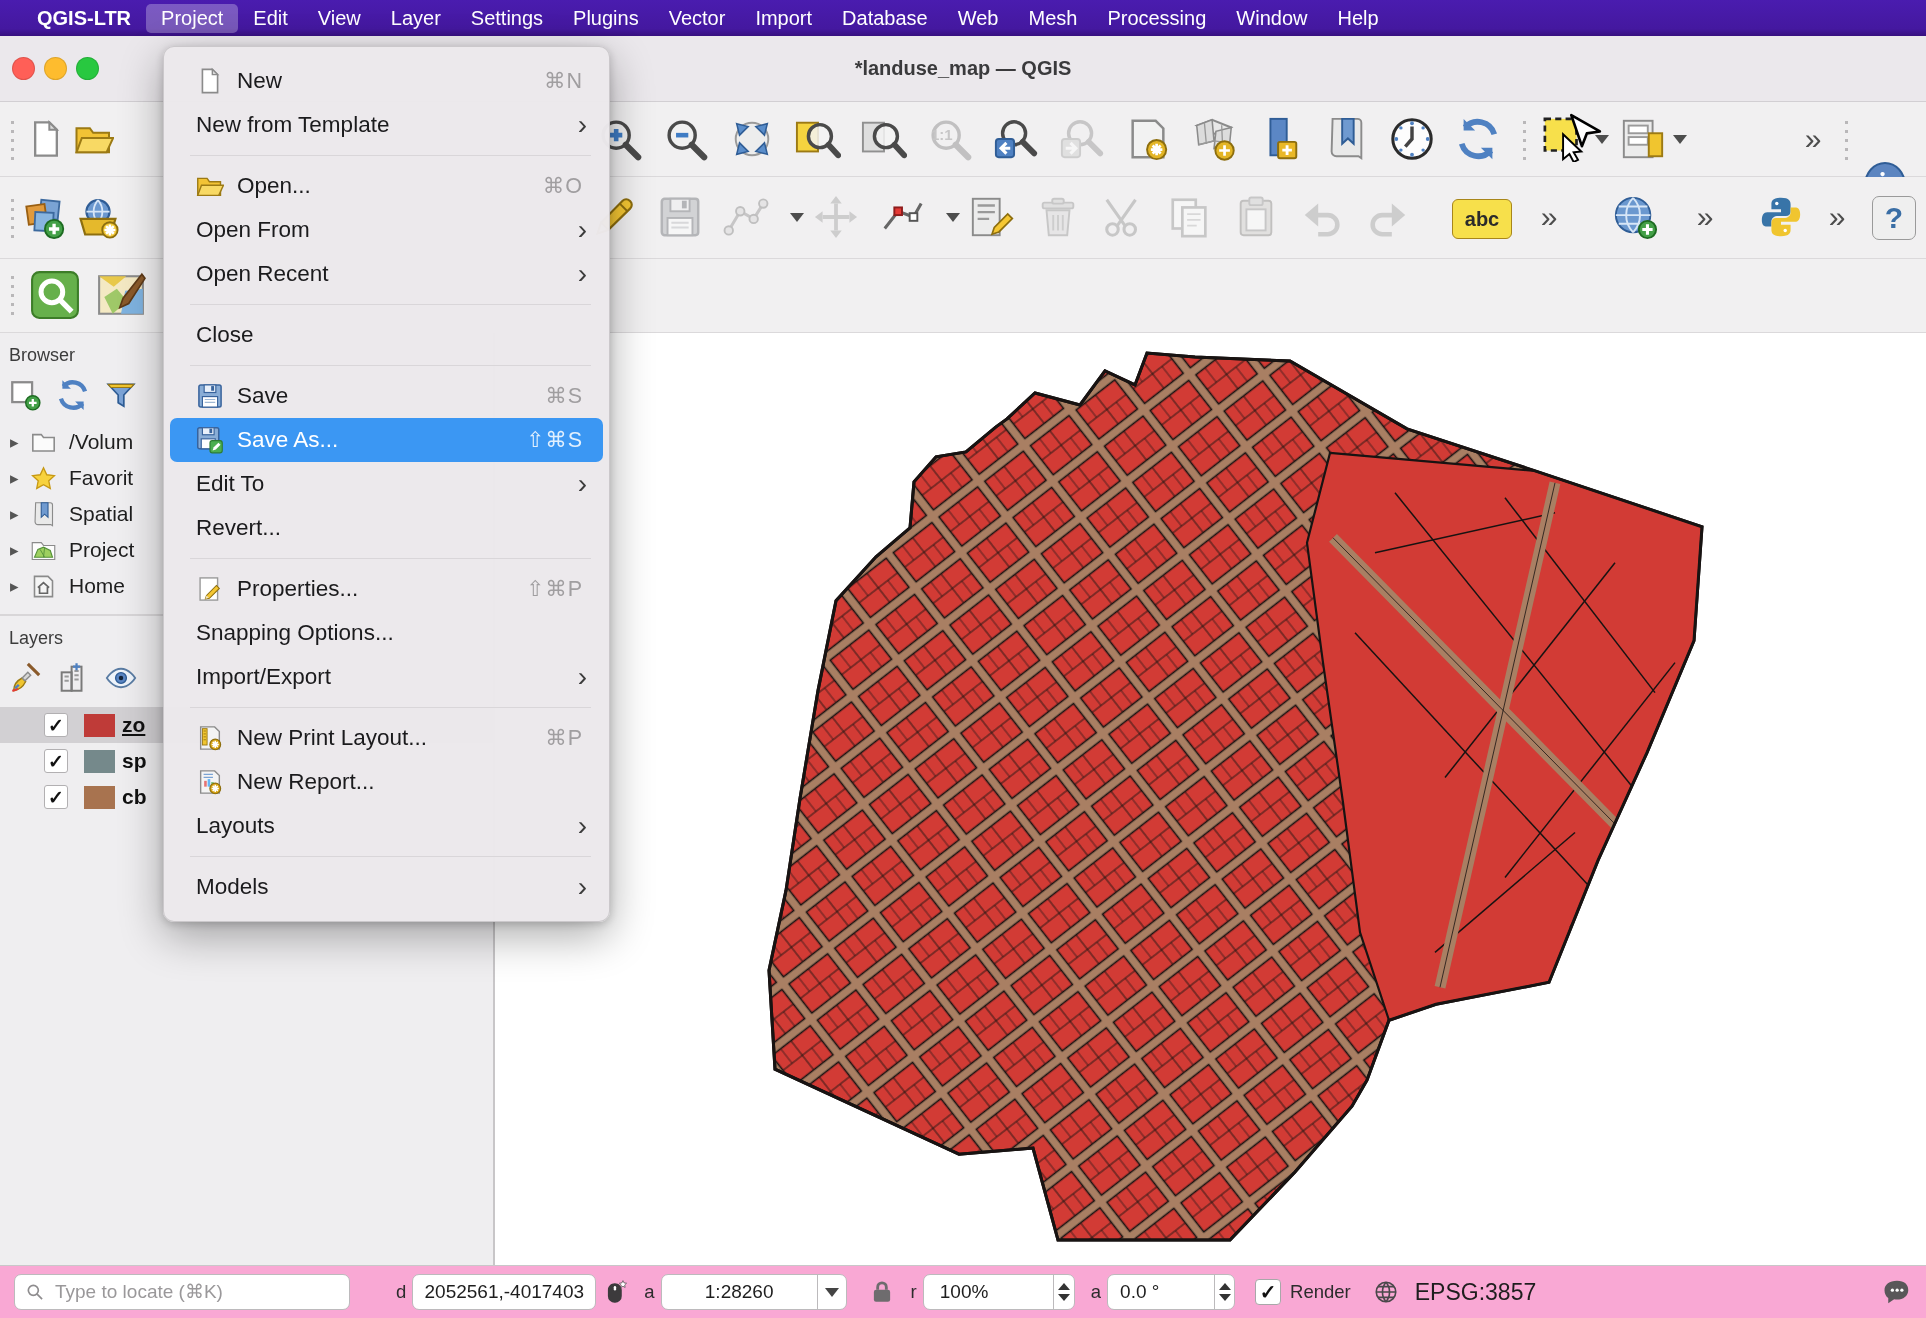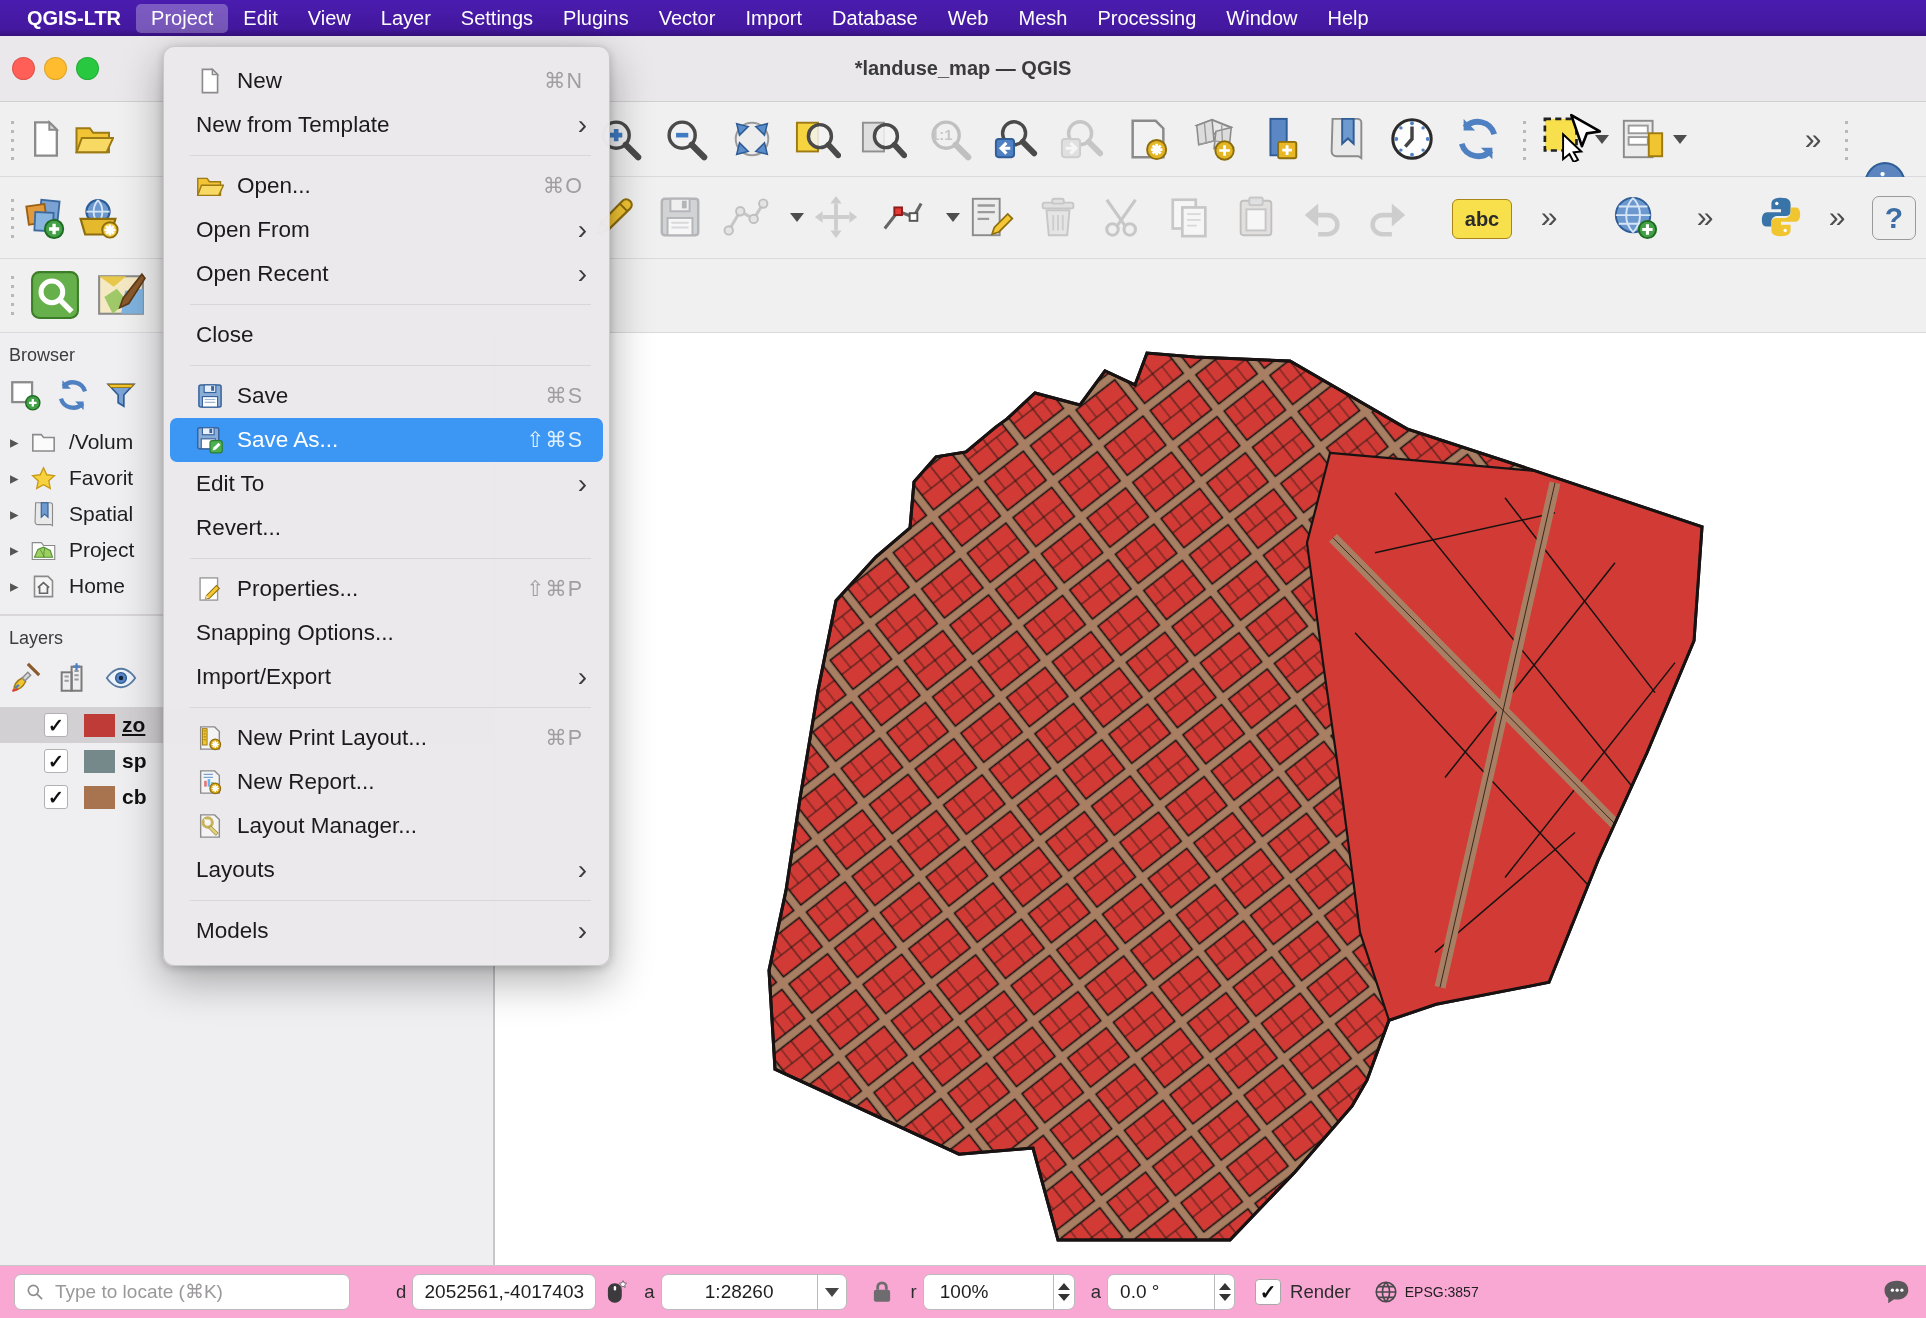--- a/index.html
+++ b/index.html
@@ -2,21 +2,21 @@
 <html><head>
 <meta charset="utf-8">
 <style>
   html,body{margin:0;padding:0;background:#555;}
   #app{position:relative;width:1926px;height:1318px;overflow:hidden;background:#fff;
        font-family:"Liberation Sans",sans-serif;-webkit-font-smoothing:antialiased;}
 
   
   #menubar{position:absolute;top:0;left:0;right:0;height:36px;
     background:linear-gradient(#4a1caf,#44189f 80%,#37107f);display:flex;align-items:center;
-    padding-left:12px;z-index:50;}
+    padding-left:22px;z-index:50;}
   .mb-item{color:#fff;font-size:20px;padding:3px 15px;border-radius:5px;white-space:nowrap;}
   .mb-item.appname{font-weight:700;}
   .mb-item.active{background:rgba(255,255,255,.28);}
 
   
   #titlebar{position:absolute;top:36px;left:0;right:0;height:65px;background:#ebe8ec;
     border-bottom:1px solid #d2cfd3;}
   .lights{position:absolute;left:12px;top:0;height:100%;display:flex;align-items:center;gap:9px;}
   .light{width:21px;height:21px;border-radius:50%;border:1px solid rgba(0,0,0,.12);}
   #win-title{position:absolute;left:0;right:0;top:0;height:100%;display:flex;align-items:center;
@@ -111,21 +111,21 @@
     border-top:9px solid #444;}
   .spin{width:26px;align-self:stretch;border-left:1px solid #bcbabc;display:flex;flex-direction:column;
     align-items:center;justify-content:center;gap:4px;}
   .spin i{width:0;height:0;border-left:6px solid transparent;border-right:6px solid transparent;}
   .spin .up{border-bottom:7px solid #333;}
   .spin .dn{border-top:7px solid #333;}
   .sb-icon{width:26px;height:26px;flex:0 0 auto;}
   .sb-icon svg{width:100%;height:100%;}
   .render-check{width:24px;height:24px;background:#fff;border:1.5px solid #a9a7a9;border-radius:4px;
     display:flex;align-items:center;justify-content:center;font-weight:700;font-size:20px;color:#111;}
-  #crs{display:flex;align-items:center;gap:6px;font-size:14px;color:#1e1e1e;text-align:right;}
+  #crs{display:flex;align-items:center;gap:16px;font-size:23px;color:#1e1e1e;text-align:right;}
 
   
   #cursor1{position:absolute;left:1568px;top:112px;width:36px;height:52px;z-index:80;}
 </style>
 </head>
 <body>
 
 <div id="app">
 
   <div id="menubar">
@@ -803,30 +803,20 @@
             <rect x="7" y="11" width="2.2" height="5" fill="#e57373"></rect>
             <rect x="10" y="9.5" width="2.2" height="6.5" fill="#64b5f6"></rect>
             <rect x="13" y="12" width="2.2" height="4" fill="#81c784"></rect>
             <circle cx="16.5" cy="17.5" r="4.6" fill="#d9a514" stroke="#8d6e0e"></circle>
             <path d="M16.5 14.4v6.2M13.4 17.5h6.2M14.3 15.3l4.4 4.4M18.7 15.3l-4.4 4.4" stroke="#fff" stroke-width="1.3"></path>
           </svg></span>
         <span class="mi-label">New Report...</span>
         <span class="mi-space"></span>
       </div>
       <div class="menu-item">
-        <span class="mi-icon"><svg viewBox="0 0 24 24">
-            <path d="M4 2.5h12l4 4V21.5H4z" fill="#f4f4f4" stroke="#8b8b8b" stroke-width="1.2"></path>
-            <circle cx="10" cy="9" r="4" fill="none" stroke="#c9b25a" stroke-width="2.6"></circle>
-            <path d="M12.8 11.8L19 18l-2 2-6.2-6.2z" fill="#e3cf7a" stroke="#9c8a3a" stroke-width="0.8"></path>
-            <path d="M7.2 6.2l2.3 2.3" stroke="#fff" stroke-width="1.2"></path>
-          </svg></span>
-        <span class="mi-label">Layout Manager...</span>
-        <span class="mi-space"></span>
-      </div>
-      <div class="menu-item">
         <span class="mi-label">Layouts</span>
         <span class="mi-space"></span>
         <span class="mi-sub">›</span>
       </div>
       <div class="menu-sep"></div>
       <div class="menu-item">
         <span class="mi-label">Models</span>
         <span class="mi-space"></span>
         <span class="mi-sub">›</span>
       </div>

